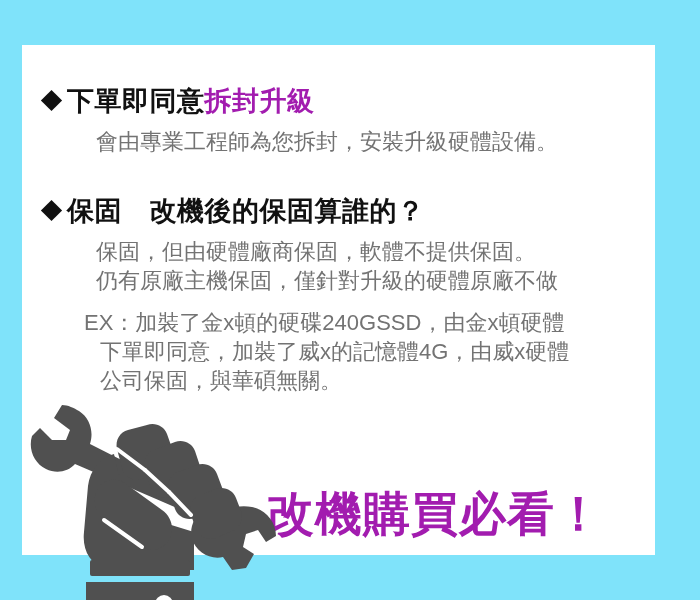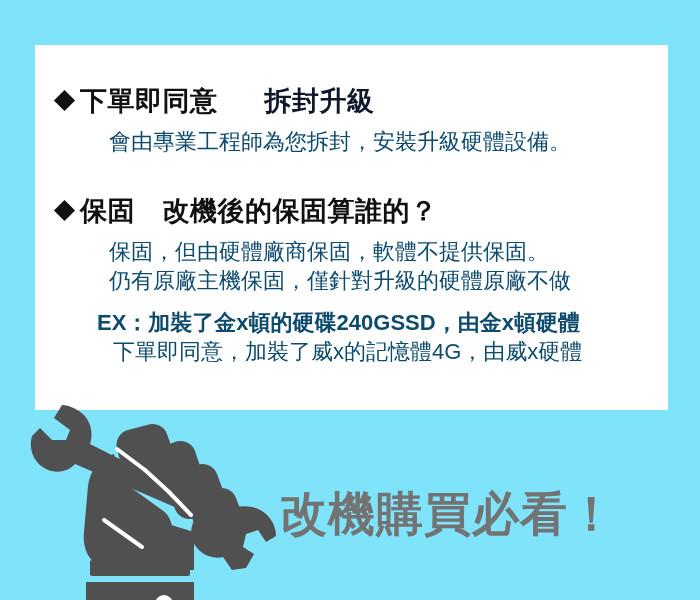--- a/index.html
+++ b/index.html
@@ -14,24 +14,24 @@
   }
   #poster {
     position: relative;
     width: 700px;
     height: 600px;
     background: #7fe3fa;
     overflow: hidden;
   }
   #card {
     position: absolute;
-    left: 35px;
+    left: 22px;
     top: 45px;
     width: 633px;
-    height: 365px;
+    height: 510px;
     background: #ffffff;
   }
 
   
   .section {
     position: absolute;
     left: 0;
     width: 633px;
   }
   .heading {
@@ -49,49 +49,48 @@
     width: 15px;
     height: 15px;
     background: #111111;
     transform: rotate(45deg);
     margin-right: 8px;
     position: relative;
     top: -2px;
     flex: 0 0 auto;
   }
   .heading .red {
-    color: #0f172a;
-    margin-left: 47px;
+    color: #a21caf;
   }
   .body-text {
     font-size: 22px;
-    color: #0c4a6e;
+    color: #737373;
     line-height: 1.32;
     letter-spacing: 0px;
     white-space: nowrap;
   }
   .indent-1 { padding-left: 52px; }
-  .indent-ex { padding-left: 40px; font-weight: bold; }
+  .indent-ex { padding-left: 40px; }
   .ex-hang { padding-left: 56px; }
 
   
   #sec1       { top: 42px; left: 22px; }
   #sec1-body  { top: 82px; left: 22px; }
   #sec2       { top: 152px; left: 22px; }
   #sec2-body  { top: 192px; left: 22px; }
   #sec2-ex    { top: 263px; left: 22px; }
 
   
   #callout {
     position: absolute;
     left: 245px;
     top: 445px;
     font-size: 47px;
     font-weight: bold;
-    color: #737373;
+    color: #a21caf;
     letter-spacing: 1px;
     white-space: nowrap;
     line-height: 1;
   }
 
   
   #hand-wrench {
     position: absolute;
     left: 18px;
     top: 392px;
@@ -127,20 +126,21 @@
     </div>
 
     <div class="section" id="sec2-body">
       <div class="body-text indent-1">保固，但由硬體廠商保固，軟體不提供保固。</div>
       <div class="body-text indent-1">仍有原廠主機保固，僅針對升級的硬體原廠不做</div>
     </div>
 
     <div class="section" id="sec2-ex">
       <div class="body-text indent-ex"><span>EX：</span><span>加裝了金x頓的硬碟240GSSD，由金x頓硬體</span></div>
       <div class="body-text ex-hang">下單即同意，加裝了威x的記憶體4G，由威x硬體</div>
+      <div class="body-text ex-hang">公司保固，與華碩無關。</div>
     </div>
 
     <div id="callout">改機購買必看！</div>
 
   </div>
 
   <svg id="hand-wrench" viewBox="0 0 260 208">
     <g fill="#505050">
 
       <path d="M44 13 L36 26 L52 38 L48 48 L34 48 L22 36 L14 44

